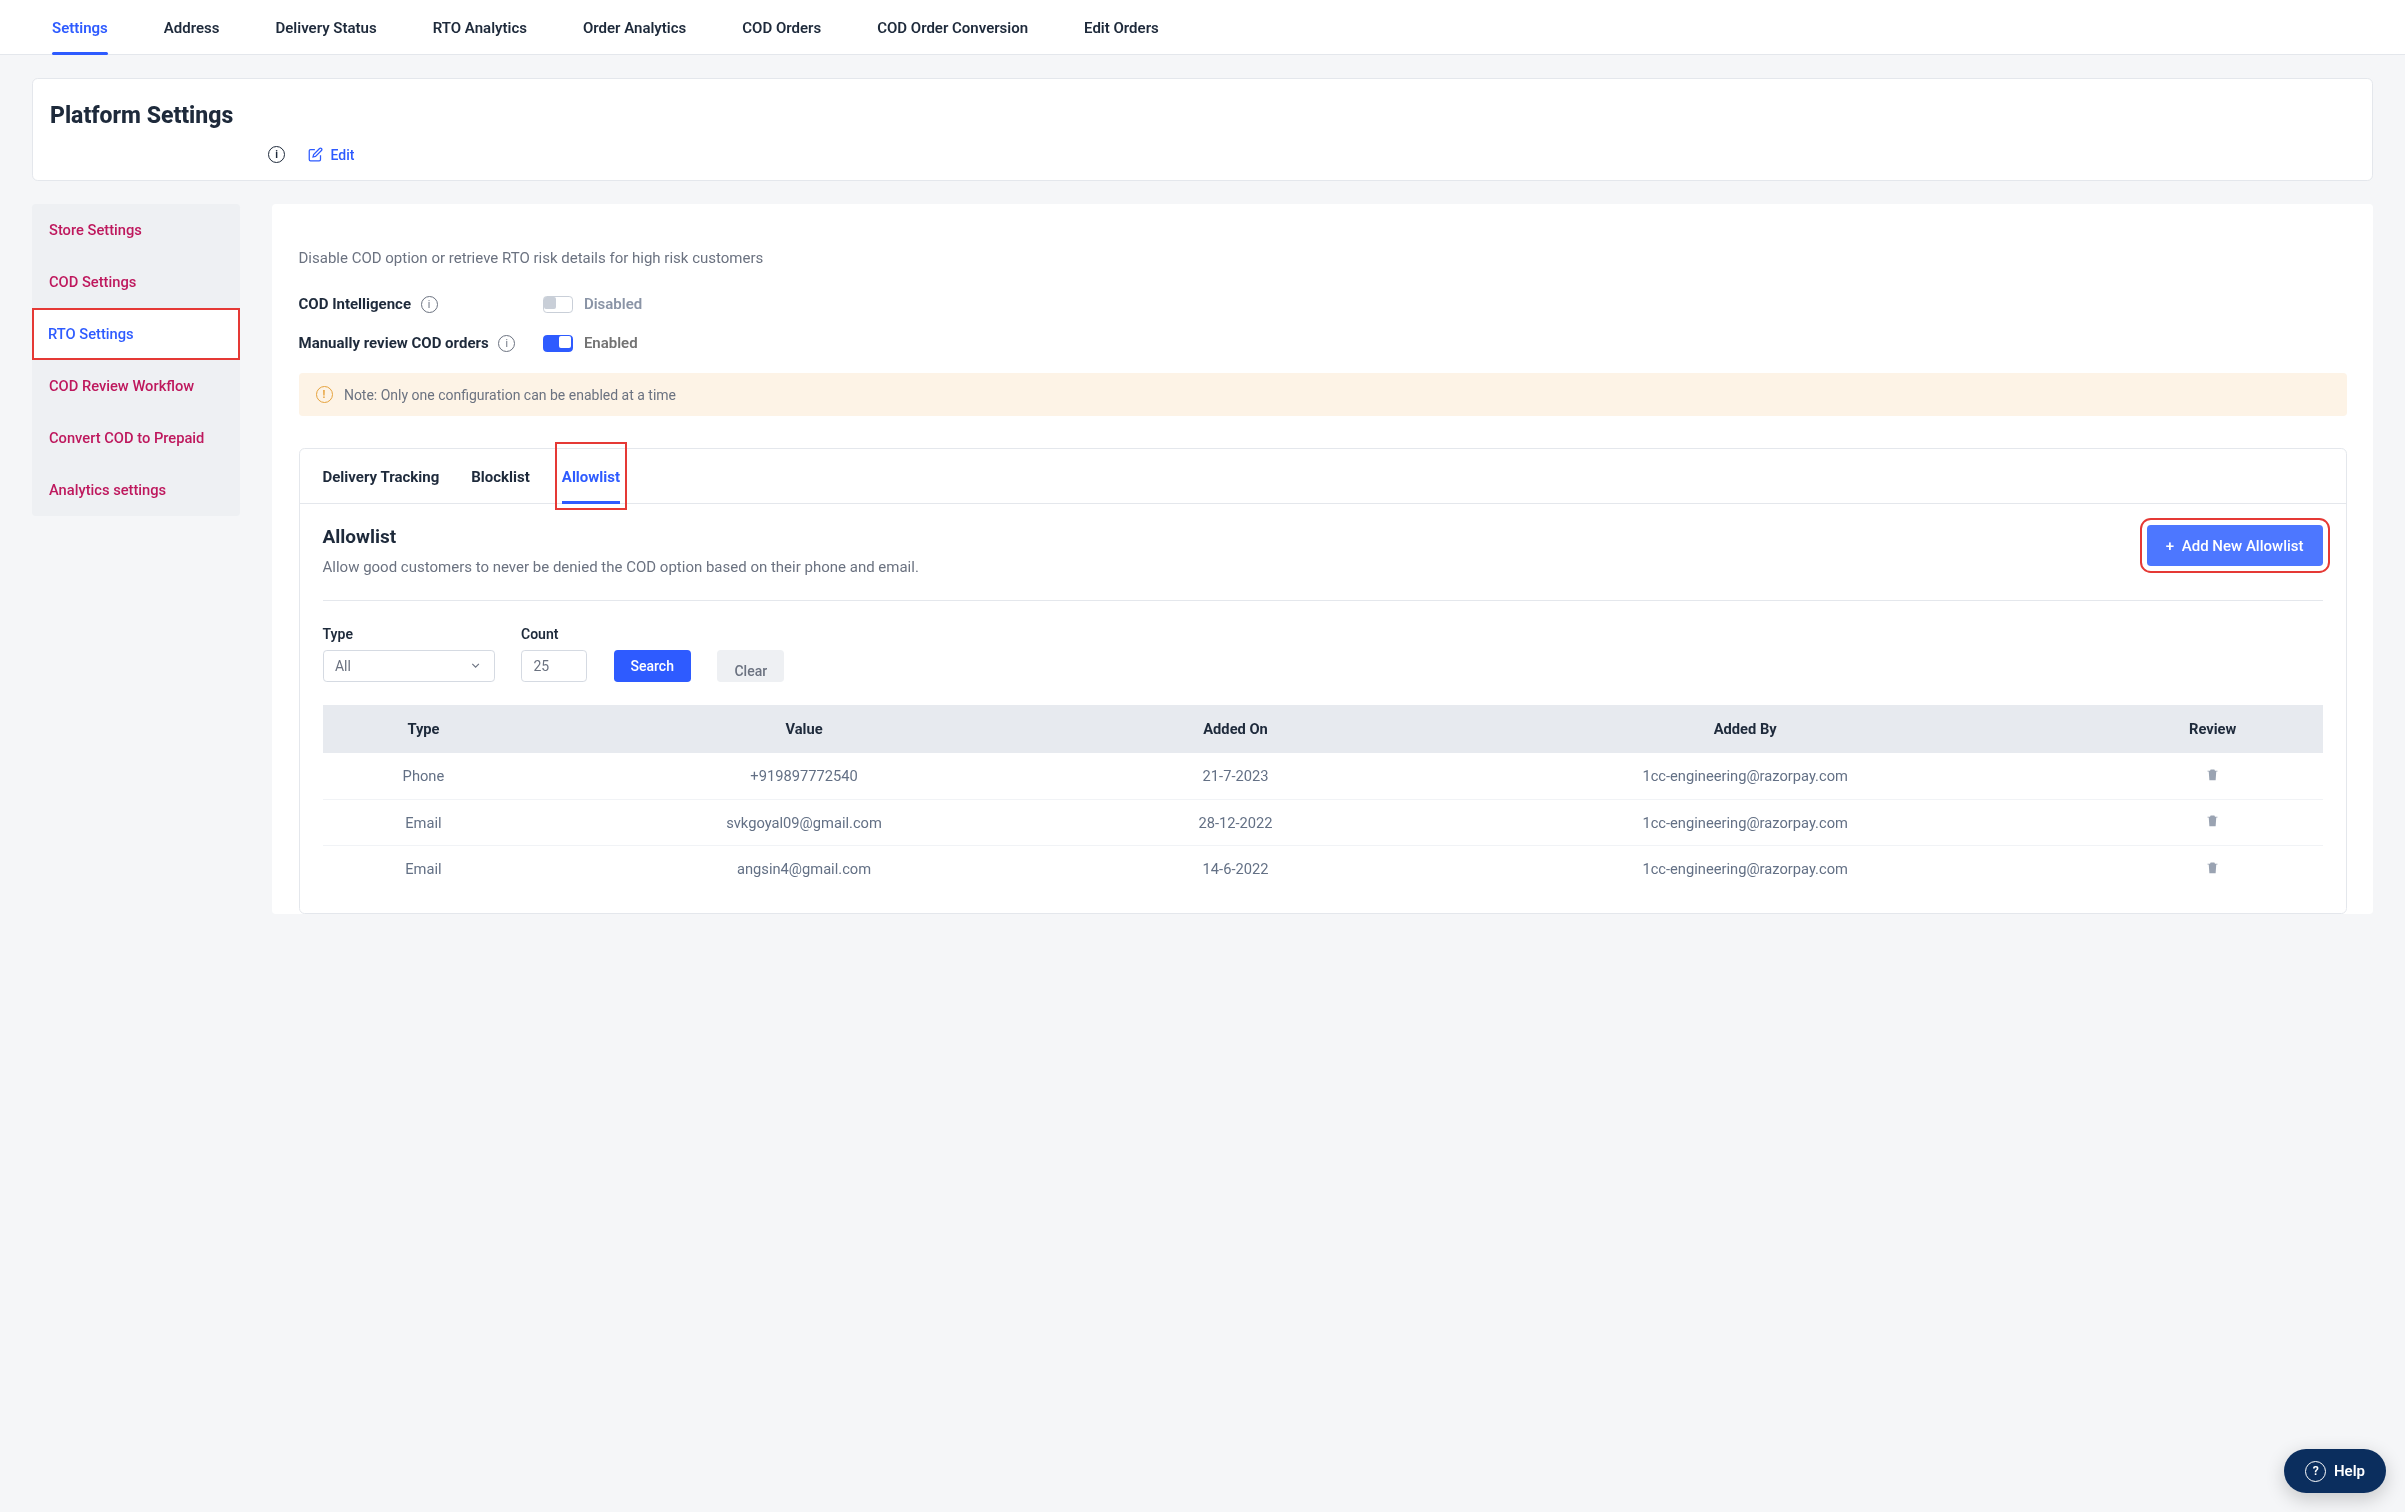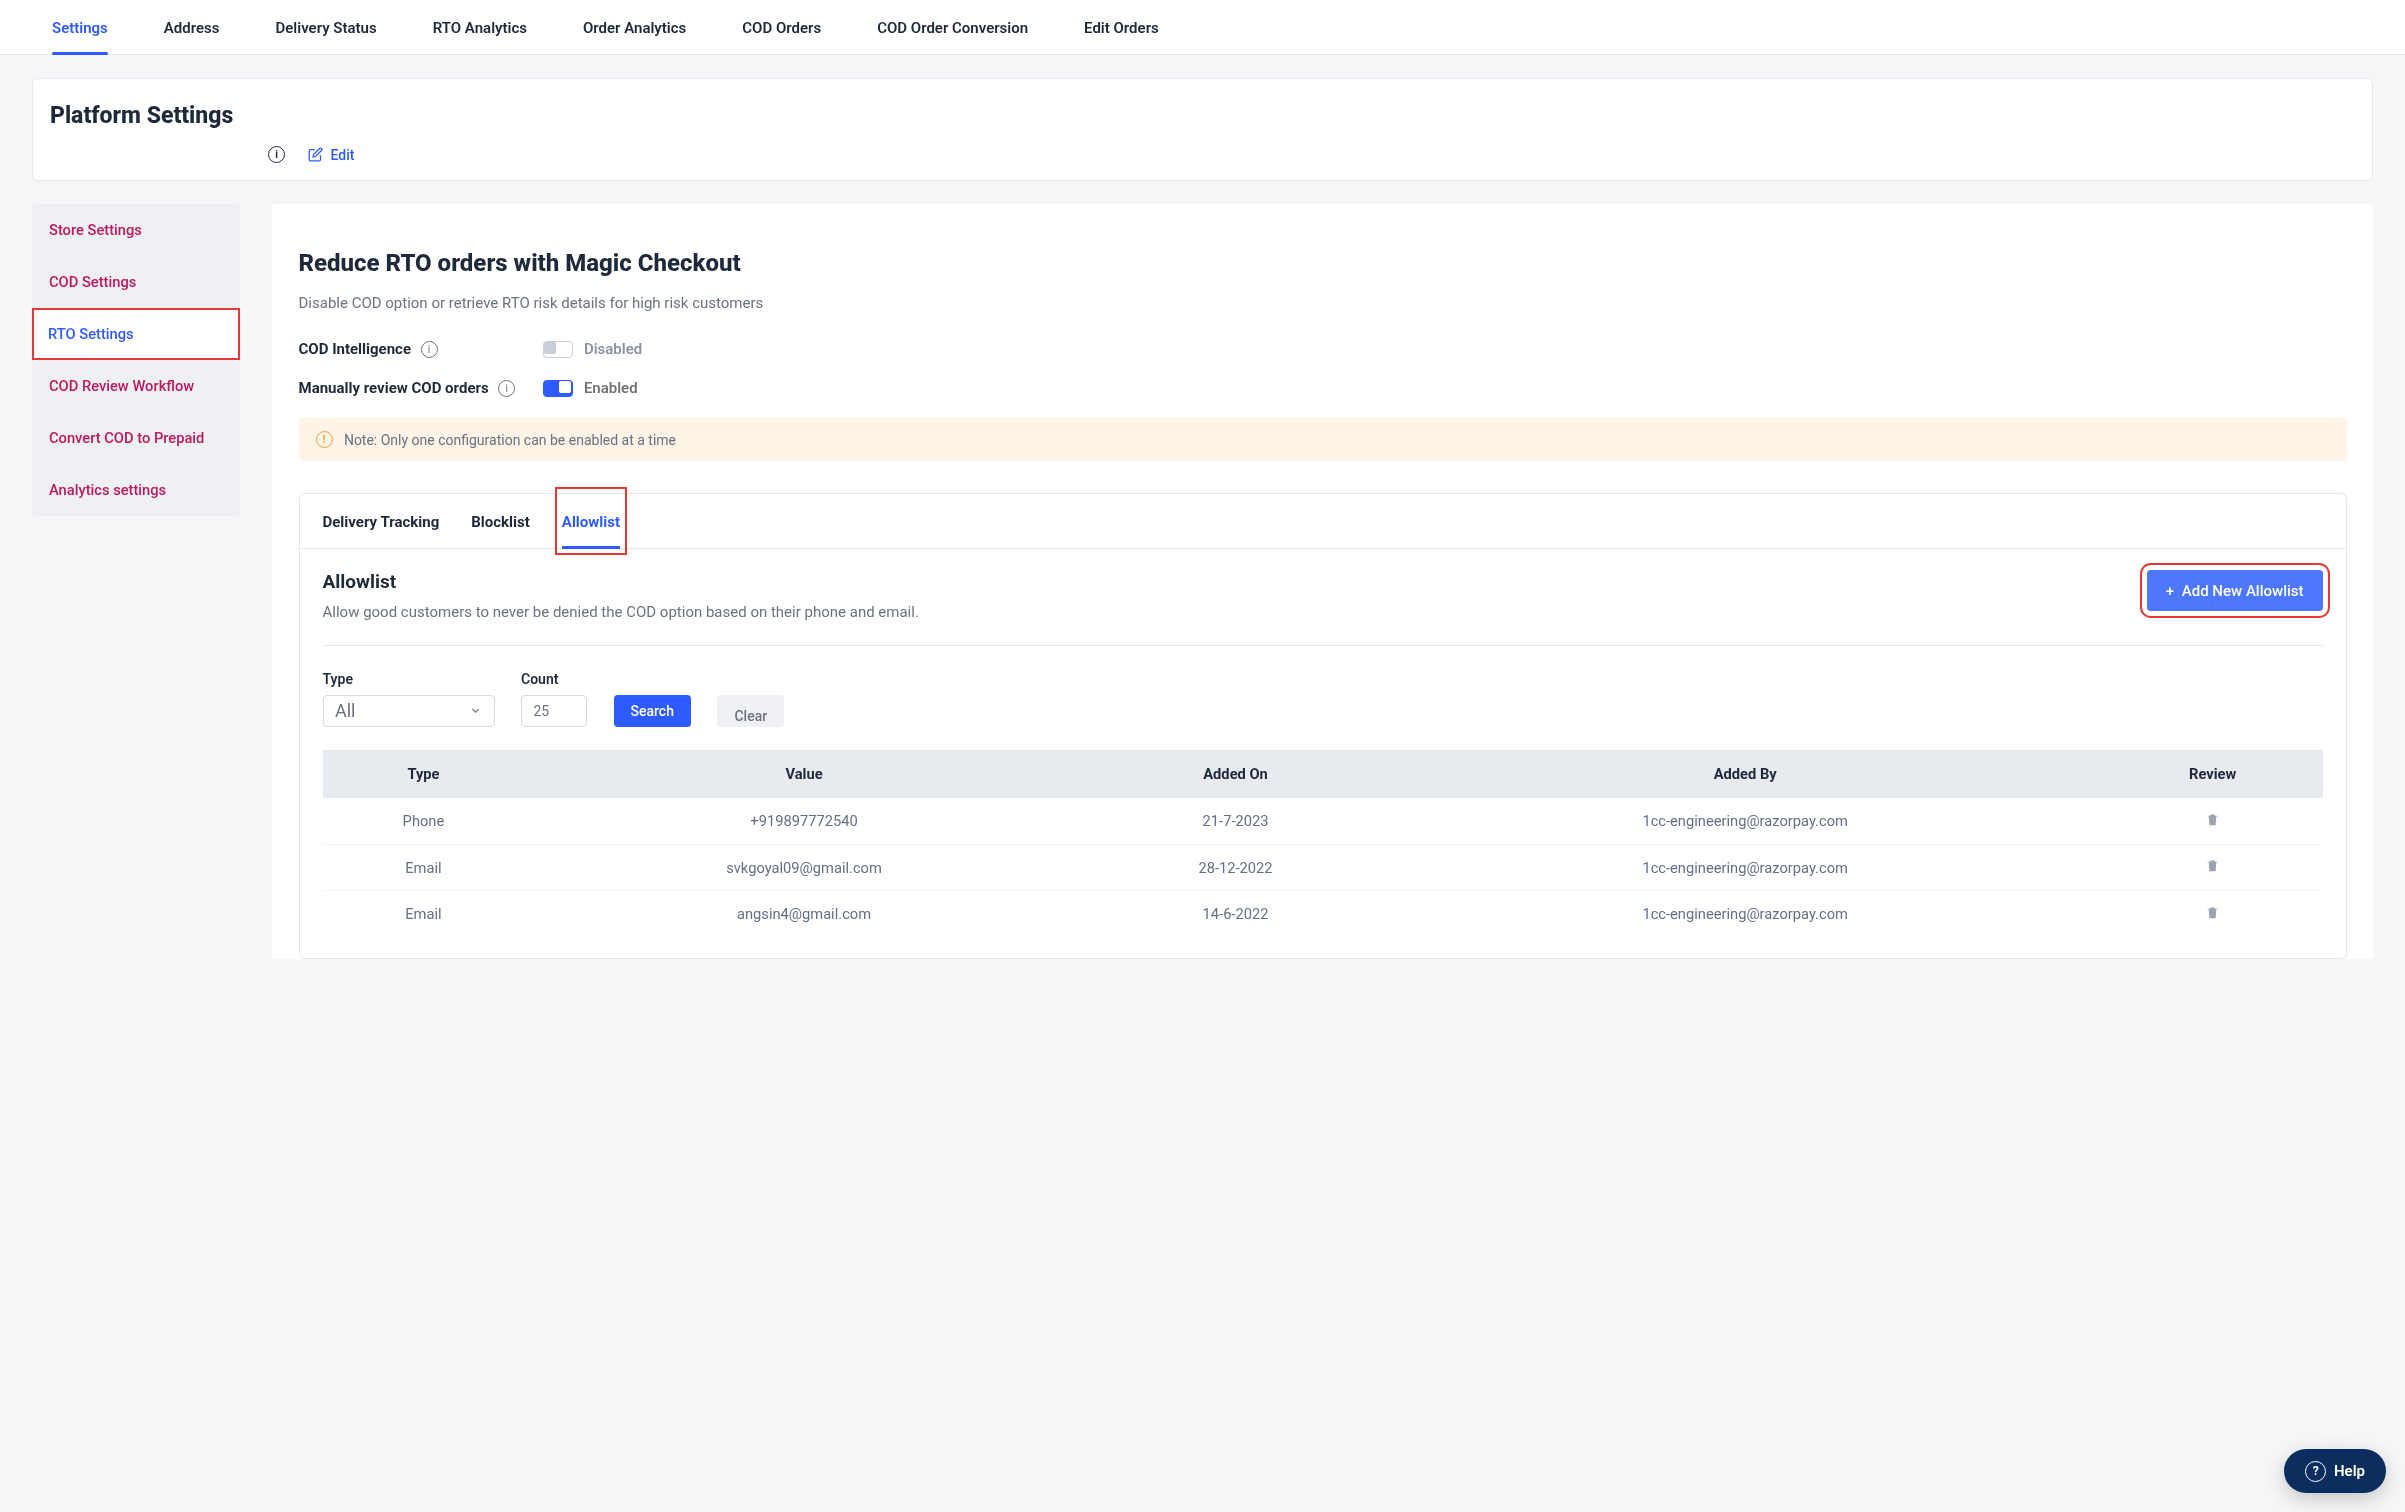--- a/index.html
+++ b/index.html
@@ -60,21 +60,21 @@
 .inner-body { padding: 21px 23px; }
 .inner-body-top { display: flex; justify-content: space-between; align-items: flex-start; padding-bottom: 24.6px; border-bottom: 0.9px solid #e4e7ec; margin-bottom: 24.6px; }
 .inner-body-top h3 { font-size: 19px; font-weight: 700; margin-bottom: 9.5px; color: #1e2a3b; }
 .inner-body-top p { color: #6b7280; font-size: 15px; }
 
 .btn-primary { background: #4d77ff; color: #fff; border: none; border-radius: 3.8px; padding: 11.4px 19px; font-size: 15px; font-weight: 500; cursor: pointer; display: inline-flex; align-items: center; gap: 7.6px; }
 .btn-primary.highlighted { outline: 2.8px solid #e53935; outline-offset: 5.7px; }
 
 .filters { display: flex; gap: 26.5px; align-items: flex-end; margin-bottom: 23px; }
 .filter-group label { display: block; font-size: 14px; font-weight: 600; margin-bottom: 7.6px; color: #1e2a3b; }
-.select-box { position: relative; width: 172px; height: 32px; border: 0.9px solid #d5dae2; border-radius: 3.8px; background: #fff; display: flex; align-items: center; padding: 0 11.4px; font-size: 18px; color: #6b7280; }
+.select-box { position: relative; width: 172px; height: 32px; border: 0.9px solid #d5dae2; border-radius: 3.8px; background: #fff; display: flex; align-items: center; padding: 0 11.4px; font-size: 14px; color: #6b7280; }
 .select-box .chev { margin-left: auto; }
 .count-box { width: 66px; height: 32px; border: 0.9px solid #d5dae2; border-radius: 3.8px; background: #fff; display: flex; align-items: center; padding: 0 11.4px; font-size: 14px; color: #6b7280; }
 
 .btn-search { background: #2e5bff; color: #fff; border: none; border-radius: 3.8px; padding: 7.6px 17px; font-size: 14px; font-weight: 500; cursor: pointer; height: 32px; }
 .btn-clear { background: #eef0f3; color: #6b7280; border: none; border-radius: 3.8px; padding: 13px 17px; font-size: 14px; font-weight: 500; cursor: pointer; height: 32px; }
 
 .data-table { width: 100%; border-collapse: collapse; }
 .data-table thead th { background: #e7eaef; padding: 15px 11.4px; font-size: 14.7px; font-weight: 700; text-align: center; color: #1e2a3b; }
 .data-table tbody td { padding: 13.2px 11.4px; font-size: 14.7px; text-align: center; color: #637085; border-top: 0.9px solid #fff; }
 .data-table tbody tr + tr td { border-top: 0.9px solid #f1f3f6; }
@@ -119,21 +119,20 @@
     <aside class="sidebar">
       <a>Store Settings</a>
       <a>COD Settings</a>
       <a class="active highlighted">RTO Settings</a>
       <a>COD Review Workflow</a>
       <a>Convert COD to Prepaid</a>
       <a>Analytics settings</a>
     </aside>
 
     <section class="content">
-      <h2>Reduce RTO orders with Magic Checkout</h2>
       <p class="content-desc">Disable COD option or retrieve RTO risk details for high risk customers</p>
 
       <div class="setting-row">
         <div class="label">
           <span>COD Intelligence</span>
           <span class="icon-info">i</span>
         </div>
         <div class="toggle-wrap">
           <span class="toggle off">
               <span class="knob"></span>

